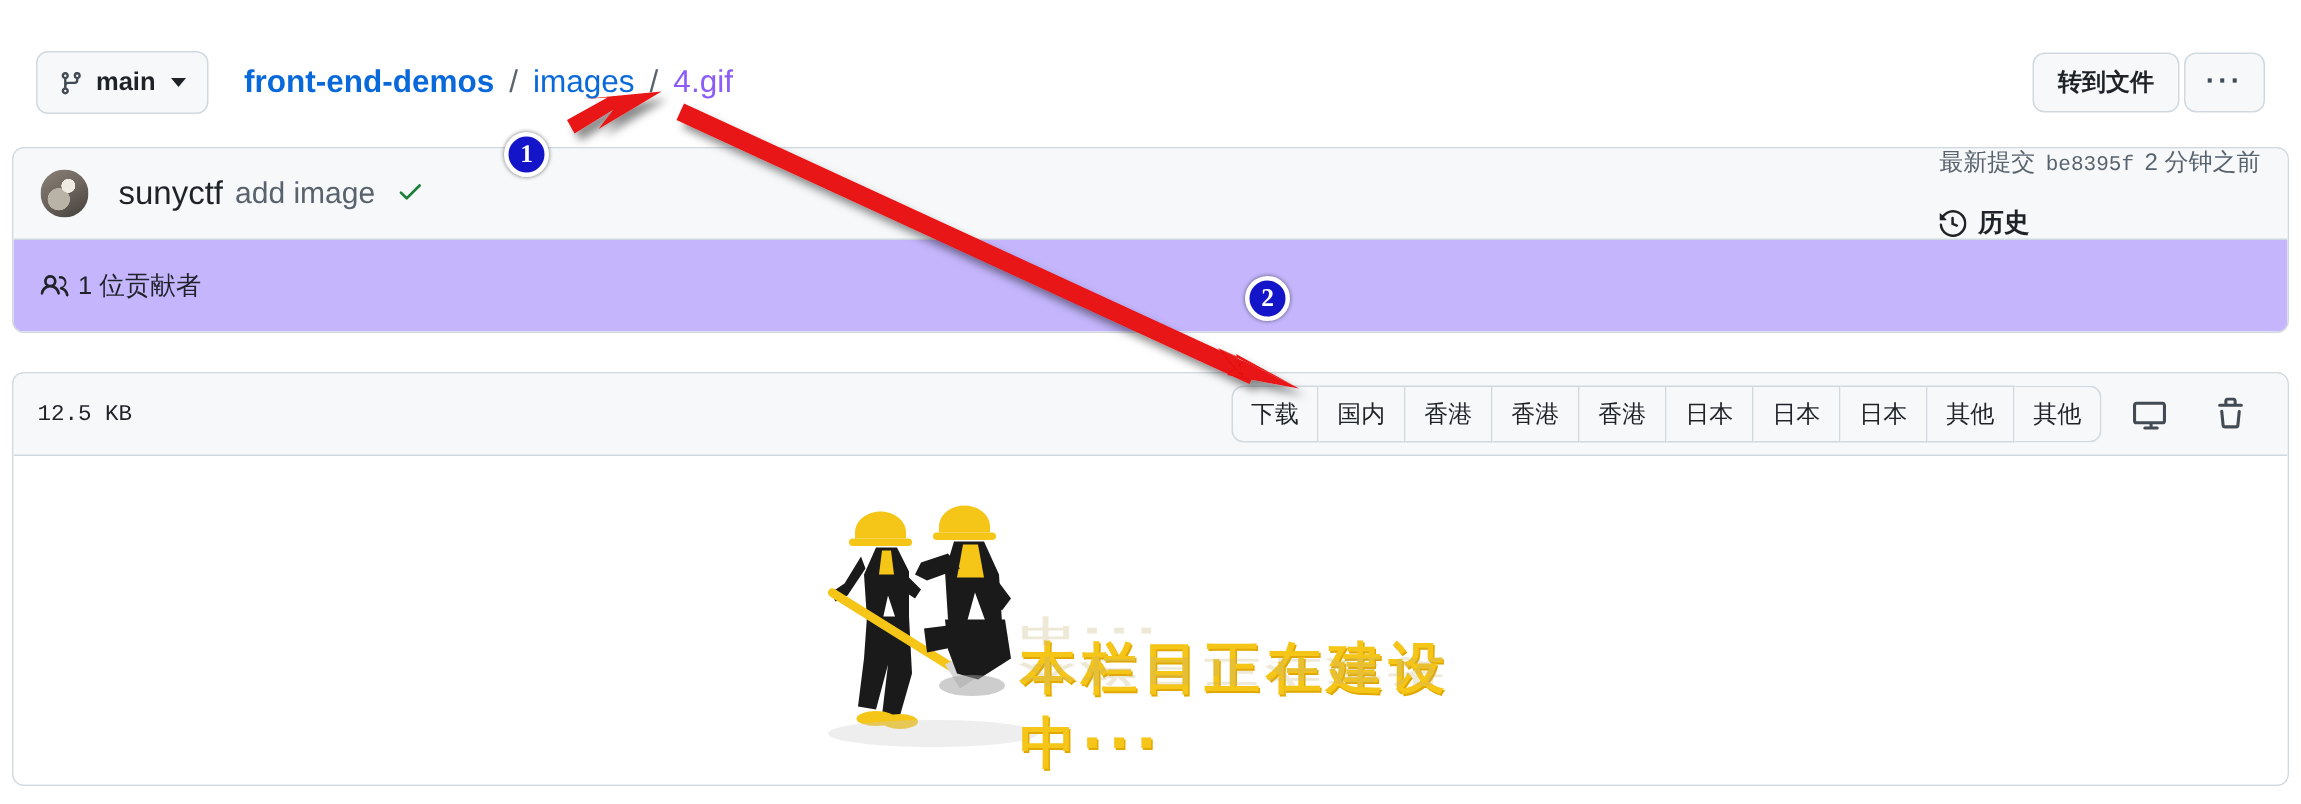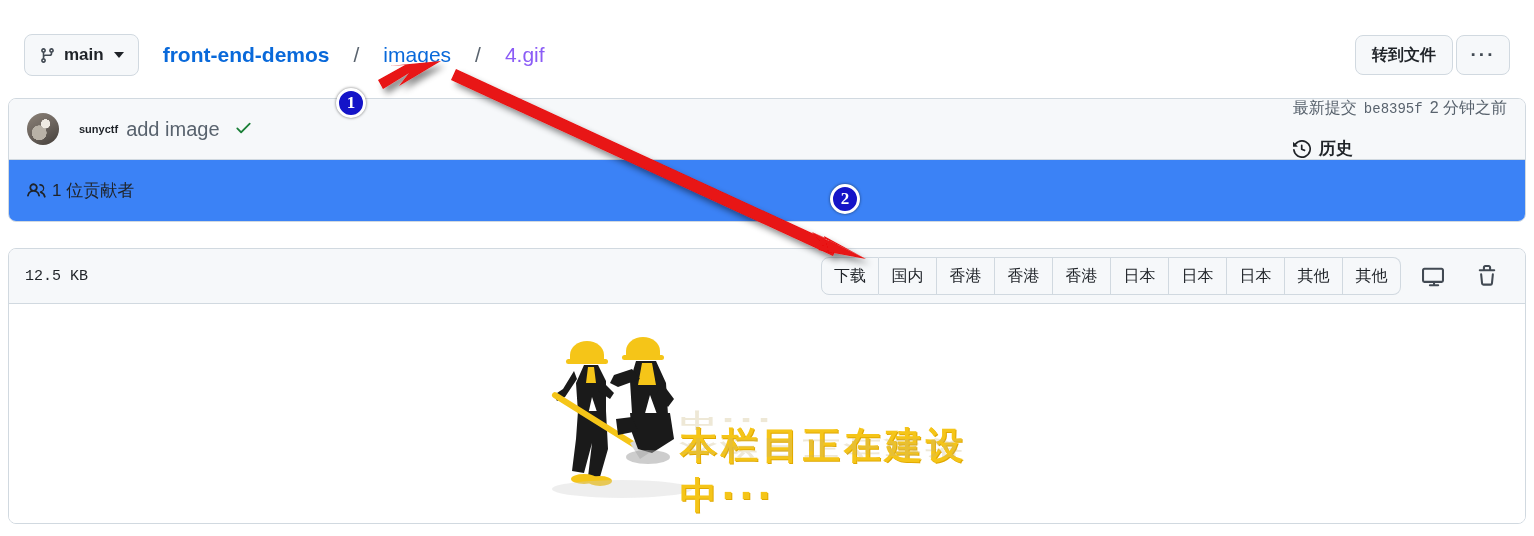--- a/index.html
+++ b/index.html
@@ -27,21 +27,21 @@
     font-size: 17px; font-weight: 600; color: #1f2328;
     cursor: pointer;
   }
   .branch-btn .caret {
     width: 0; height: 0; margin-left: 2px;
     border-left: 5px solid transparent;
     border-right: 5px solid transparent;
     border-top: 6px solid #1f2328;
   }
   .breadcrumb {
-    display: flex; align-items: baseline; gap: 24px;
+    display: flex; align-items: baseline; gap: 10px;
     margin-left: 24px;
     font-size: 21px;
   }
   .bc-link { color: #0969da; font-weight: 600; cursor: pointer; text-decoration: none; }
   .bc-link.dim { font-weight: 400; }
   .bc-sep { color: #59636e; font-weight: 400; }
   .bc-current { color: #8b5cf6; font-weight: 400; }
 
   .topbar-right {
     margin-left: auto;
@@ -76,38 +76,38 @@
   .avatar {
     width: 32px; height: 32px; border-radius: 50%;
     background:
       radial-gradient(circle at 58% 34%, #efeae2 0 16%, rgba(0,0,0,0) 17%),
       radial-gradient(circle at 38% 62%, #b9b2a7 0 26%, rgba(0,0,0,0) 27%),
       linear-gradient(150deg, #8b8177 0%, #6f6760 45%, #443f3a 100%);
     flex: none;
   }
   .commit-author {
     margin-left: 20px;
-    font-size: 11px; font-weight: 700; color: #1f2328; cursor: pointer;
+    font-size: 22px; font-weight: 400; color: #1f2328; cursor: pointer;
   }
   .commit-msg { margin-left: 8px; font-size: 20px; color: #59636e; cursor: pointer; }
   .check-mark { margin-left: 14px; color: #1a7f37; font-size: 19px; line-height: 1; }
 
   .commit-right {
     margin-left: auto; display: flex; align-items: flex-start; gap: 18px; flex-direction: column;
   }
   .commit-meta { font-size: 16px; color: #59636e; display: flex; align-items: baseline; gap: 7px;}
   .sha { font-family: "Liberation Mono", "DejaVu Sans Mono", monospace; font-size: 14px; color: #59636e; }
   .history-link {
     display: flex; align-items: center; gap: 8px;
     font-size: 17px; font-weight: 700; color: #1f2328; cursor: pointer;
   }
 
   .contrib-row {
     height: 61px; display: flex; align-items: center; padding: 0 18px;
-    background: #3b82f6;
+    background: #c4b5fd;
   }
   .contrib-text { font-size: 17px; color: #1f2328; margin-left: 6px; cursor: pointer; }
 
   
   #file-panel { top: 248px; height: 276px; }
   .file-head {
     height: 55px; background: #f6f8fa;
     border-bottom: 1px solid #d1d9e0;
     display: flex; align-items: center; padding: 0 16px;
   }

